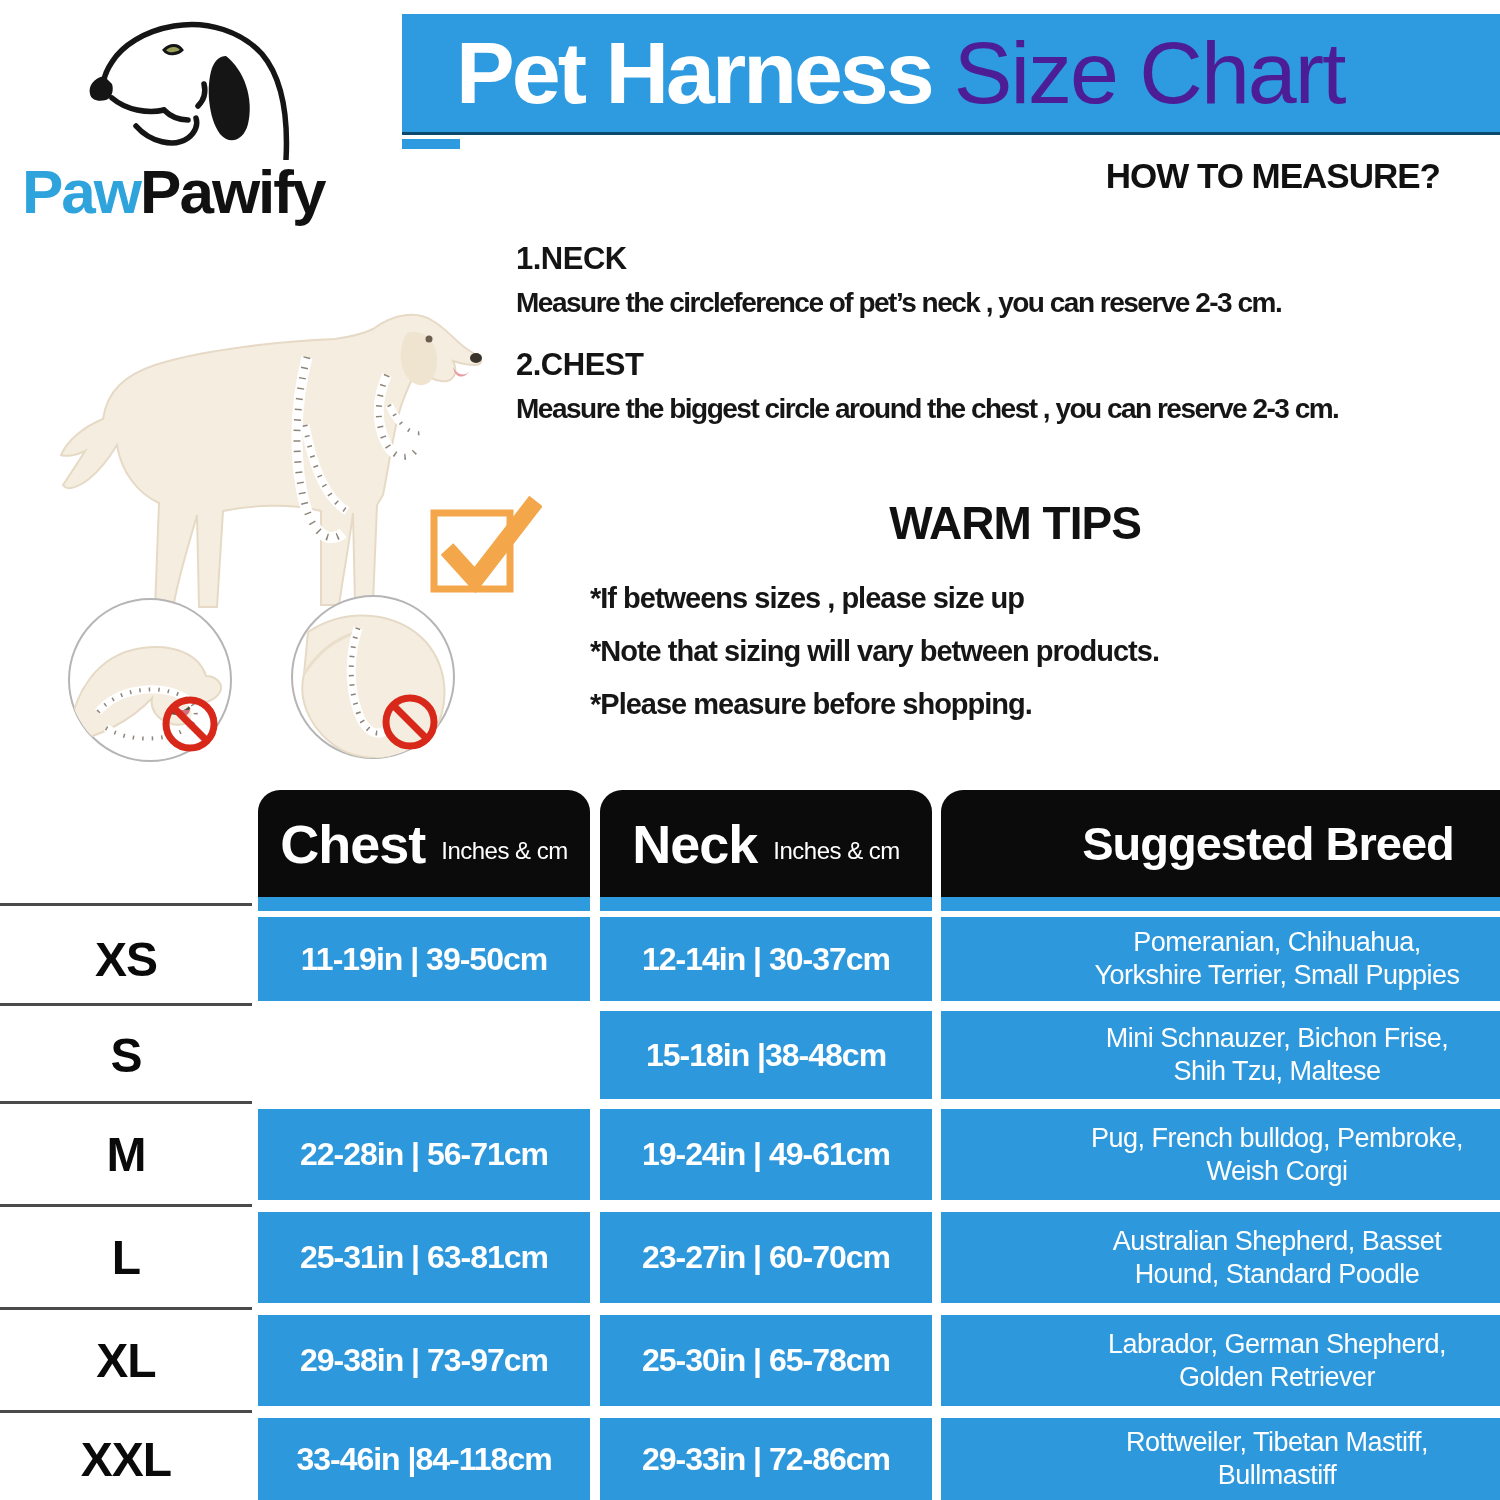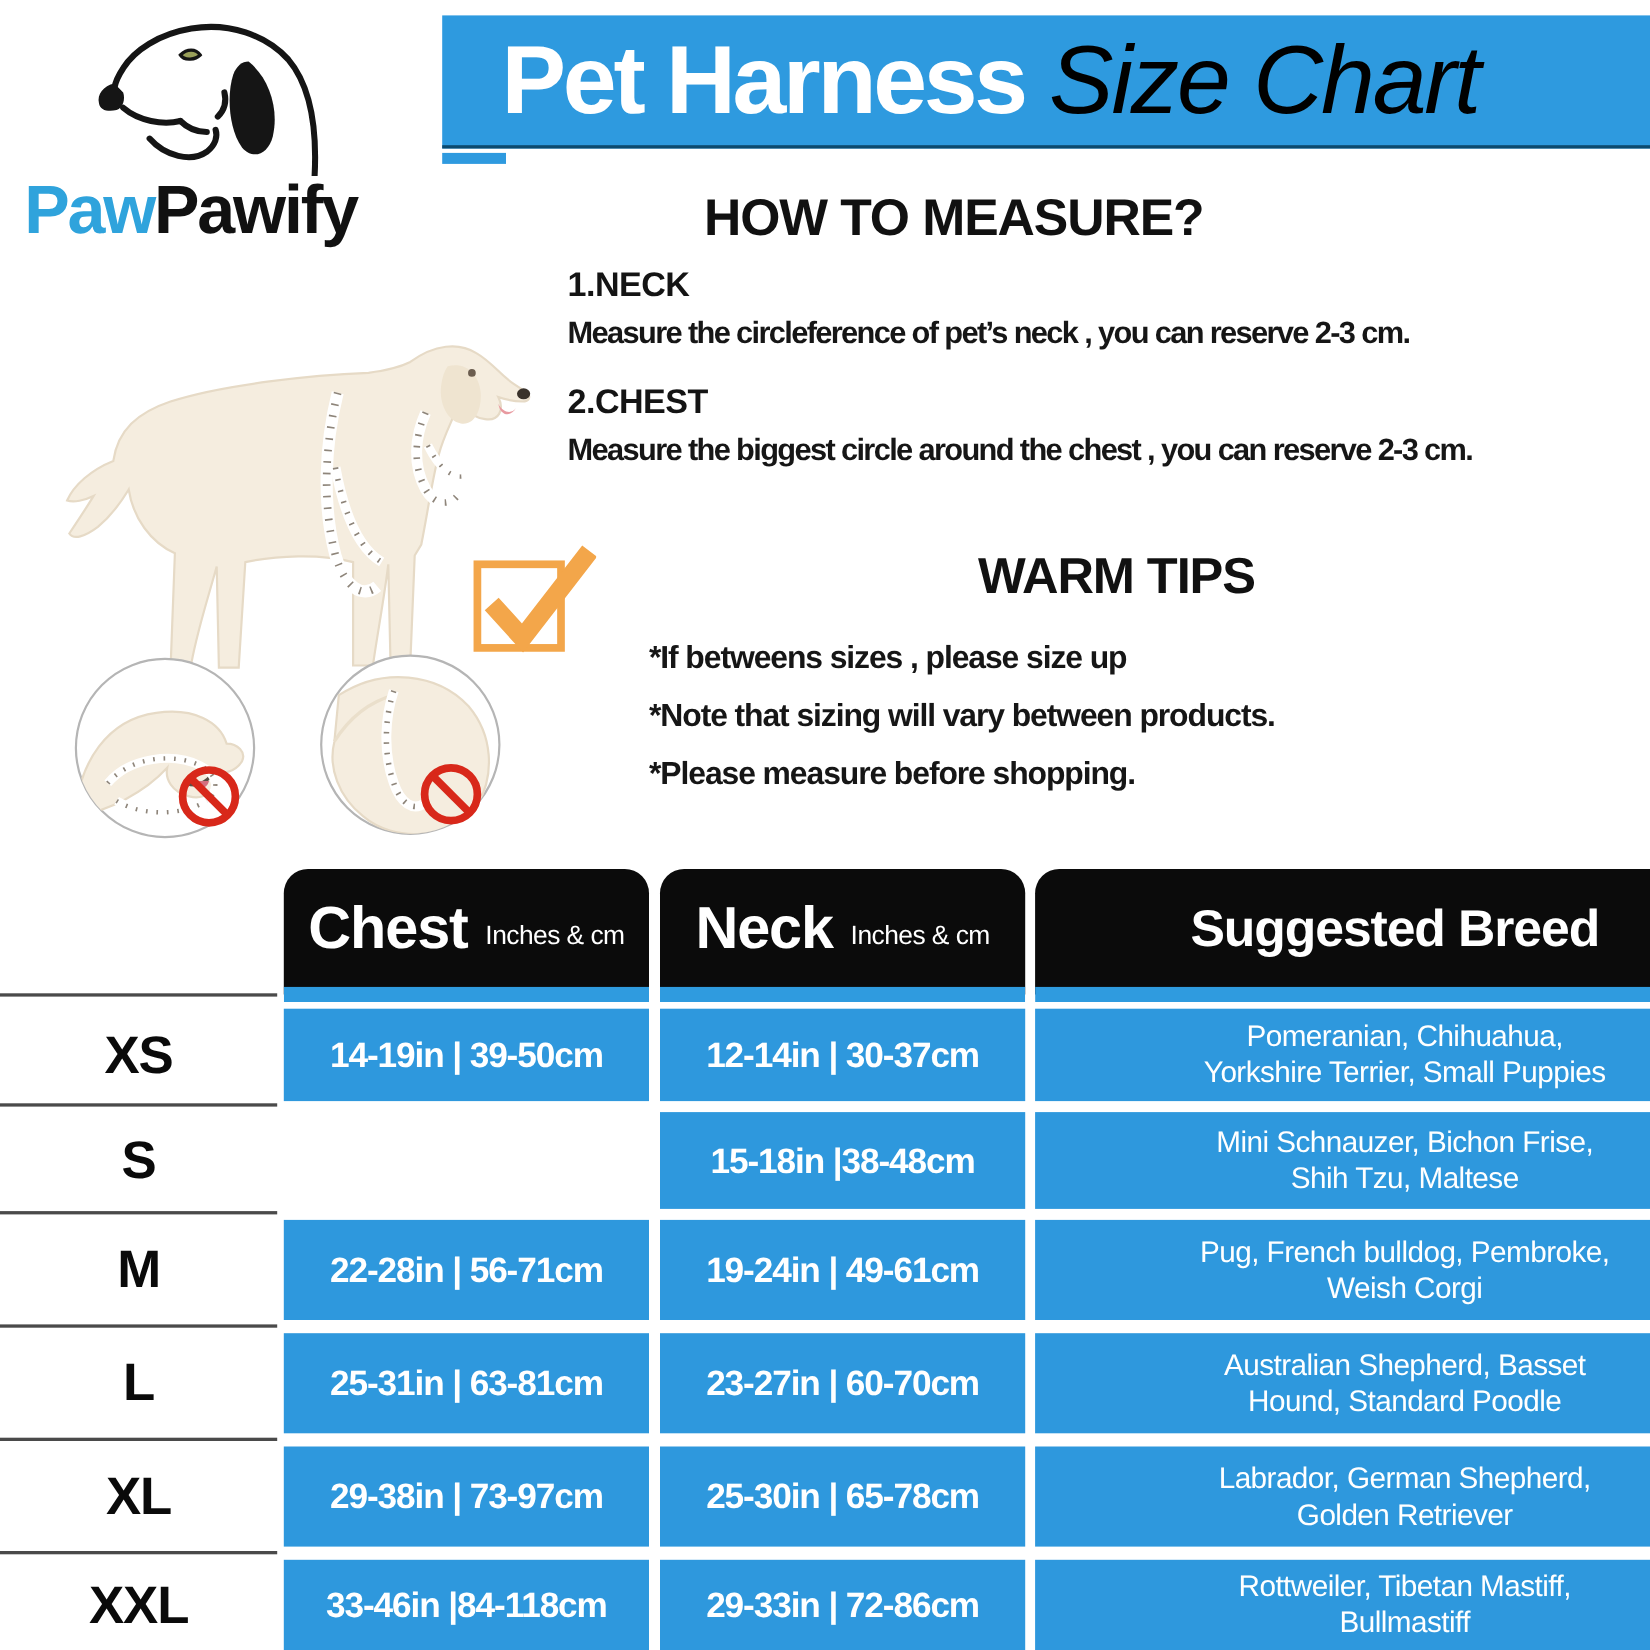--- a/index.html
+++ b/index.html
@@ -5,28 +5,28 @@
   html,body{margin:0;padding:0;background:#888;}
   #page{position:relative;width:1500px;height:1500px;background:#ffffff;overflow:hidden;
         font-family:"Liberation Sans","DejaVu Sans",sans-serif;color:#141414;}
   .abs{position:absolute;}
 
   
   .banner{left:402px;top:14px;width:1098px;height:121px;background:#2E9ADF;
           border-bottom:3px solid #0c4a6e;display:flex;align-items:center;padding-left:54px;box-sizing:border-box;}
   .banner:after{content:"";position:absolute;left:0;bottom:-17px;width:58px;height:10px;background:#2E9ADF;}
   .title-bold{font-size:88px;font-weight:800;color:#fff;letter-spacing:-3px;white-space:nowrap;}
-  .title-light{font-size:88px;font-weight:200;color:#000000;letter-spacing:-2px;margin-left:22px;white-space:nowrap;font-style:italic;}
+  .title-light{font-size:88px;font-weight:200;color:#4c1d95;letter-spacing:-2px;margin-left:22px;white-space:nowrap;}
 
   .logo-text{left:22px;top:156px;font-size:62px;font-weight:800;letter-spacing:-2px;white-space:nowrap;}
   .logo-blue{color:#2FA3DC;}
   .logo-black{color:#111;}
 
   
-  .htm-title{left:640px;top:170px;width:800px;text-align:left;font-size:47px;font-weight:800;letter-spacing:-1px;color:#111;}
+  .htm-title{left:640px;top:156px;width:800px;text-align:right;font-size:35px;font-weight:800;letter-spacing:-1px;color:#111;}
   .step-label{left:516px;font-size:31px;font-weight:800;letter-spacing:-0.5px;}
   .step-text{left:516px;width:960px;font-size:28px;font-weight:700;letter-spacing:-1.5px;color:#161616;white-space:nowrap;}
 
   
   .wt-title{left:615px;top:496px;width:800px;text-align:center;font-size:46px;font-weight:800;letter-spacing:-1px;color:#111;}
   .tip{left:590px;width:760px;font-size:29px;font-weight:700;letter-spacing:-1px;color:#161616;white-space:nowrap;}
 
   
   .col-header{top:790px;height:107px;background:#0B0B0B;border-radius:22px 22px 0 0;
               border-bottom:14px solid #2F9BDF;display:flex;align-items:center;justify-content:center;box-sizing:content-box;}
@@ -165,21 +165,21 @@
   <div class="abs hline" style="top:903px;"></div>
   <div class="abs hline" style="top:1003px;"></div>
   <div class="abs hline" style="top:1101px;"></div>
   <div class="abs hline" style="top:1204px;"></div>
   <div class="abs hline" style="top:1307px;"></div>
   <div class="abs hline" style="top:1410px;"></div>
 
   <div class="abs trow" style="top:917px;height:84px;">
     <div class="size-label">XS</div>
     <div class="bluecell cell-chest">
-        <span class="measure-txt">14-19in | 39-50cm</span>
+        <span class="measure-txt">11-19in | 39-50cm</span>
       </div>
     <div class="bluecell cell-neck">
         <span class="measure-txt">12-14in | 30-37cm</span>
       </div>
     <div class="bluecell cell-breed">
         <span class="breed-txt">Pomeranian, Chihuahua,
 Yorkshire Terrier, Small Puppies</span>
       </div>
   </div>
   <div class="abs trow" style="top:1011px;height:88px;">

